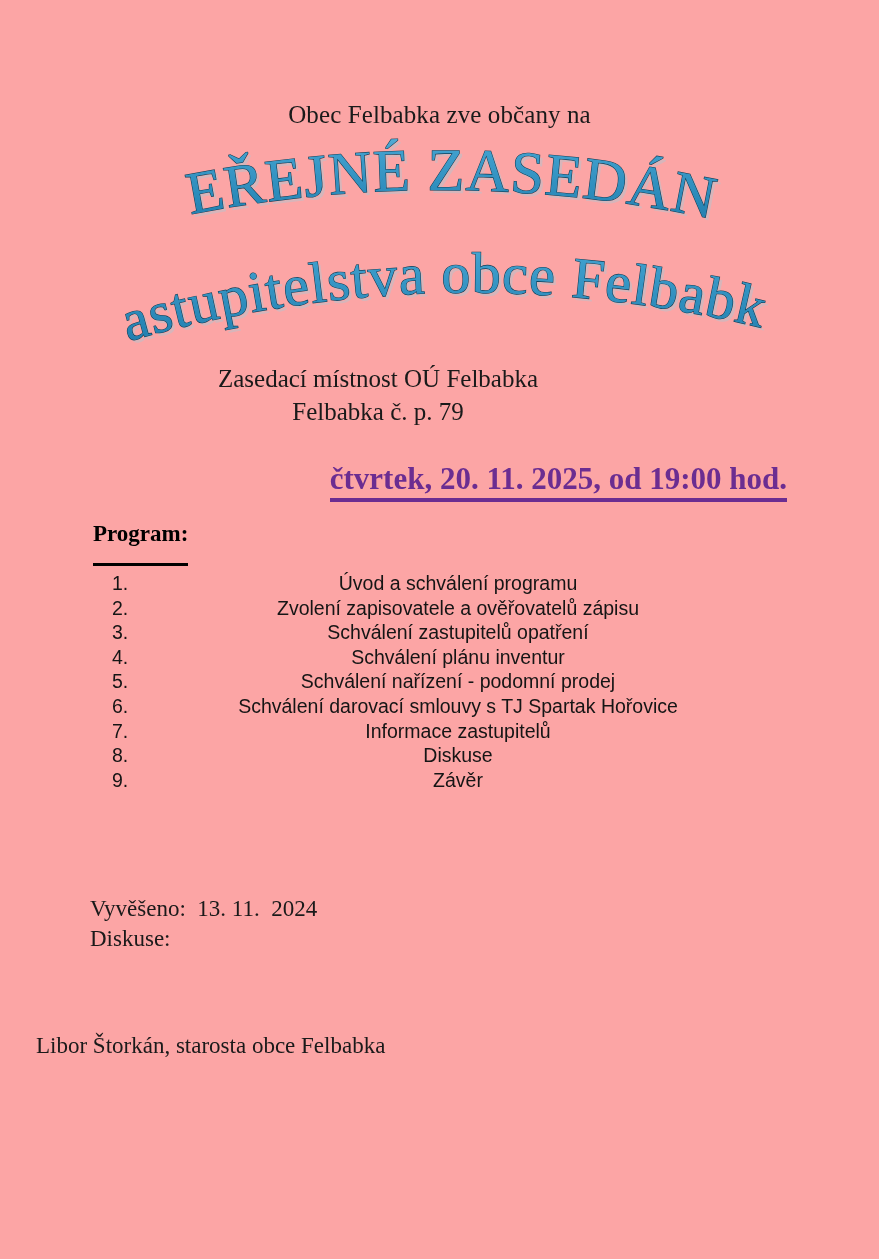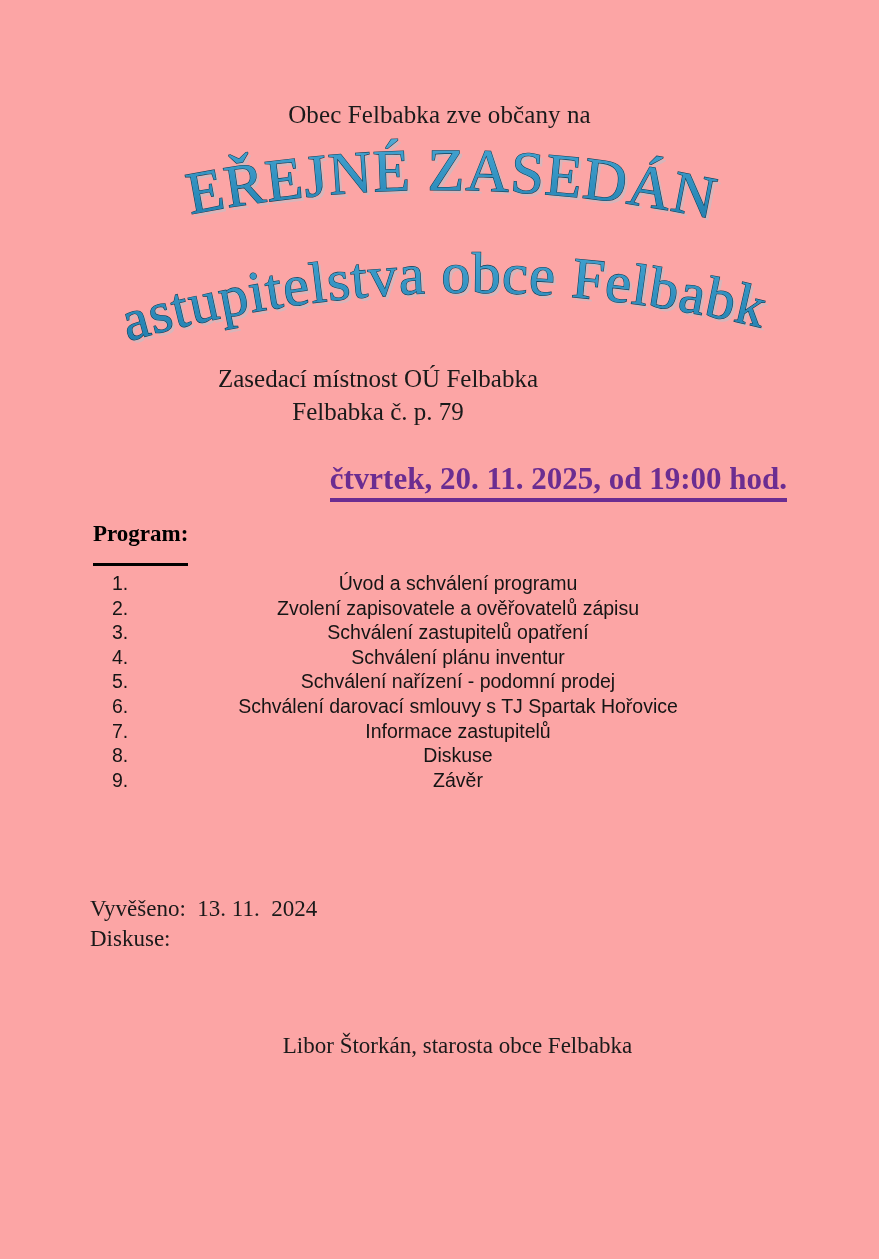--- a/index.html
+++ b/index.html
@@ -145,21 +145,21 @@
     color: #1a1a1a;
   }
   .posting div { white-space: pre; }
 
   
   .signature {
     position: absolute;
     top: 1032px;
     left: 0;
     width: 879px;
-    text-align: center;
+    text-align: left;
     font-size: 23px;
     line-height: 28px;
     color: #1a1a1a;
     padding-left: 36px;
     box-sizing: border-box;
   }
 </style>
 </head>
 <body>
 

